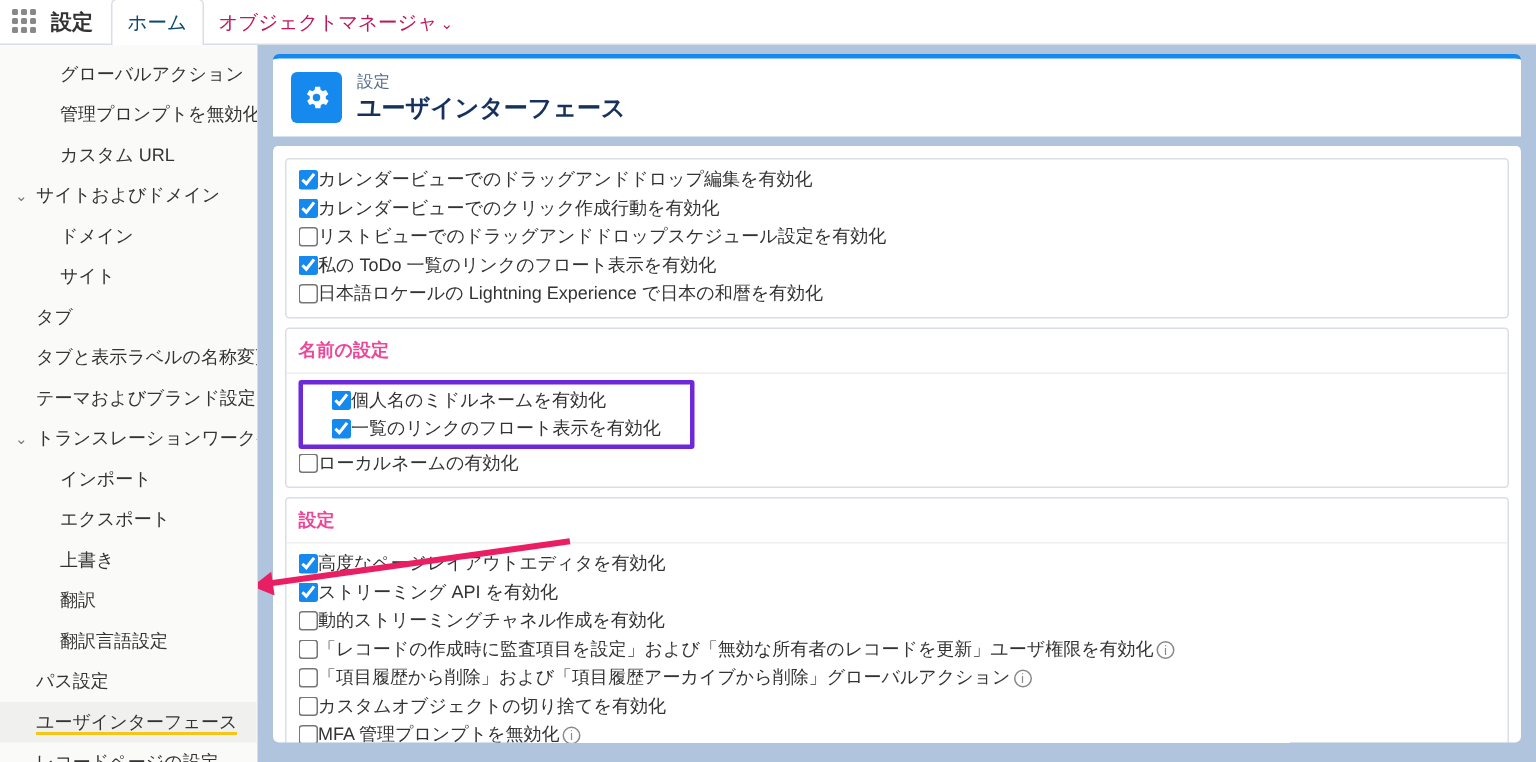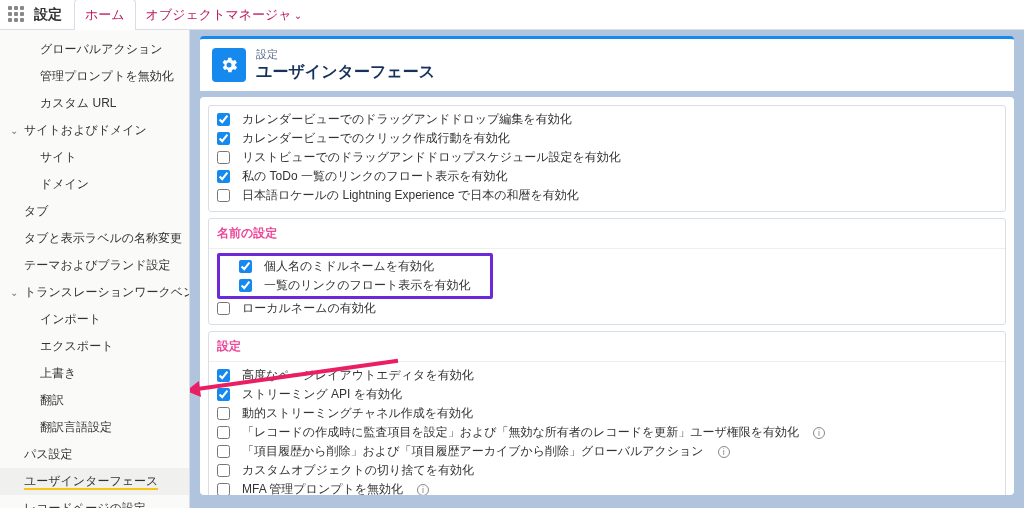--- a/index.html
+++ b/index.html
@@ -2,40 +2,40 @@
 <html><head>
 <meta charset="utf-8">
 <style>
   * { box-sizing: border-box; margin: 0; padding: 0; }
   body { font-family: -apple-system, "Helvetica Neue", Arial, sans-serif; font-size: 12px; color: #333; background: #fff; width: 1024px; height: 508px; overflow: hidden; }
   .topbar { height: 30px; display: flex; align-items: center; border-bottom: 1px solid #d8dde6; padding: 0 8px; background: #fff; }
   .apps-icon { width: 18px; height: 18px; display: grid; grid-template-columns: repeat(3,4px); grid-template-rows: repeat(3,4px); gap: 2px; margin-right: 8px; cursor: pointer; }
   .apps-icon span { background: #888; border-radius: 1px; }
   .setup-label { font-size: 14px; font-weight: 600; margin-right: 12px; }
   .tab { padding: 6px 10px; font-size: 13px; color: #be185d; cursor: pointer; }
-  .tab.active { background: #fff; border: 1px solid #d8dde6; border-bottom: none; border-radius: 4px 4px 0 0; color: #be185d; }
+  .tab.active { background: #fff; border: 1px solid #d8dde6; border-bottom: none; border-radius: 4px 4px 0 0; color: #0c4a6e; }
   .chev { font-size: 10px; margin-left: 2px; }
   .workspace { display: flex; height: 478px; }
-  .sidebar { width: 190px; background: #fafaf9; border-right: 1px solid #d8dde6; overflow-y: auto; padding-top: 6px; }
+  .sidebar { width: 172px; background: #fafaf9; border-right: 1px solid #d8dde6; overflow-y: auto; padding-top: 6px; }
   .side-item { padding: 5px 10px 5px 24px; font-size: 12px; color: #333; cursor: pointer; white-space: nowrap; }
   .side-item.child { padding-left: 40px; }
   .side-item.caret::before { content: "⌄"; display: inline-block; margin-left: -14px; width: 14px; font-size: 10px; color: #777; }
   .side-item.sel { background: #f0f0ef; }
   .side-item.sel span { border-bottom: 2px solid #f5c518; }
   .main { flex: 1; background: #b0c4de; position: relative; overflow: hidden; }
   .header-card { margin: 6px 10px 0 10px; background: #fff; border-top: 3px solid #1589ee; border-radius: 4px 4px 0 0; padding: 8px 12px; display: flex; align-items: center; gap: 10px; }
   .hicon { width: 34px; height: 34px; background: #1589ee; border-radius: 4px; display: flex; align-items: center; justify-content: center; }
   .hicon svg { width: 20px; height: 20px; fill: #fff; }
   .bc { font-size: 11px; color: #54698d; }
   .ptitle { font-size: 16px; font-weight: 600; color: #16325c; }
   .content-card { margin: 6px 10px 8px 10px; background: #fff; border-radius: 4px; height: 398px; overflow-y: auto; padding-top: 2px; }
   .sect { border: 1px solid #d8dde6; border-radius: 3px; margin: 6px 8px; }
   .sect-h { font-size: 12px; font-weight: 600; padding: 6px 8px; border-bottom: 1px solid #eee; color: #ec4899; }
   .sect-b { padding: 4px 8px 6px 8px; }
-  .row { display: flex; align-items: center; gap: 12px; padding: 1px 0; font-size: 12px; }
+  .row { display: flex; align-items: center; gap: 0; padding: 1px 0; font-size: 12px; }
   .row input[type=checkbox] { width: 13px; height: 13px; accent-color: #1589ee; cursor: pointer; }
   .info { display: inline-flex; width: 12px; height: 12px; border: 1px solid #888; border-radius: 50%; font-size: 9px; align-items: center; justify-content: center; color: #888; margin-left: 2px; }
   .hl { border: 3px solid #6d28d9; border-radius: 2px; padding: 1px 19px; display: inline-block; }
   .arrow { position: absolute; left: 0; top: 358px; pointer-events: none; }
   .arrow-line { width: 210px; height: 4px; background: #e91e63; transform: rotate(-8deg); transform-origin: left center; }
   .arrow-head { position: absolute; left: -4px; top: -6px; width: 0; height: 0; border-right: 14px solid #e91e63; border-top: 8px solid transparent; border-bottom: 8px solid transparent; transform: rotate(-8deg); }
 </style>
 </head>
 <body>
 
@@ -56,22 +56,22 @@
   <div class="tab"><span>オブジェクトマネージャ</span><span class="chev">⌄</span></div>
 </div>
 
 <div class="workspace">
   <div class="sidebar">
     <div id="side-list">
         <div class="side-item child"><span>グローバルアクション</span></div>
         <div class="side-item child"><span>管理プロンプトを無効化</span></div>
         <div class="side-item child"><span>カスタム URL</span></div>
         <div class="side-item caret"><span>サイトおよびドメイン</span></div>
+        <div class="side-item child"><span>ドメイン</span></div>
         <div class="side-item child"><span>サイト</span></div>
-        <div class="side-item child"><span>ドメイン</span></div>
         <div class="side-item"><span>タブ</span></div>
         <div class="side-item"><span>タブと表示ラベルの名称変更</span></div>
         <div class="side-item"><span>テーマおよびブランド設定</span></div>
         <div class="side-item caret"><span>トランスレーションワークベンチ</span></div>
         <div class="side-item child"><span>インポート</span></div>
         <div class="side-item child"><span>エクスポート</span></div>
         <div class="side-item child"><span>上書き</span></div>
         <div class="side-item child"><span>翻訳</span></div>
         <div class="side-item child"><span>翻訳言語設定</span></div>
         <div class="side-item"><span>パス設定</span></div>

